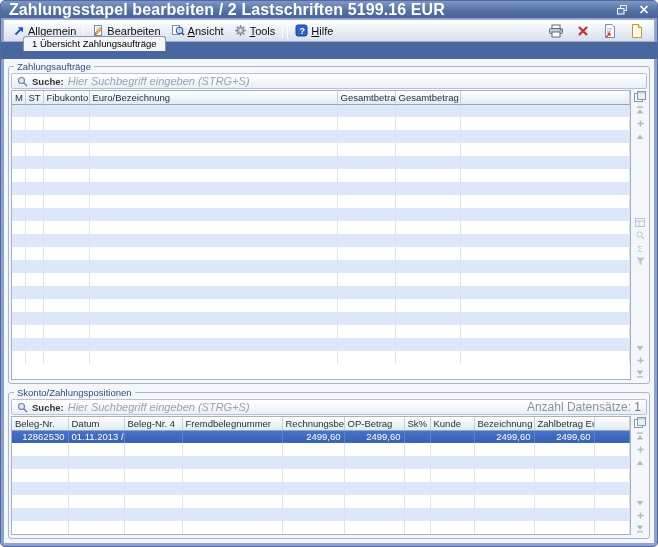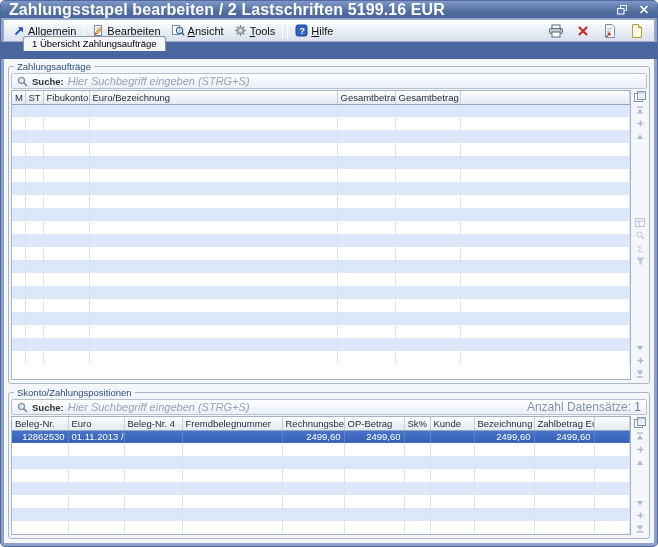--- a/index.html
+++ b/index.html
@@ -484,21 +484,21 @@
                 <col style="width:60px">
                 <col style="width:26px">
                 <col style="width:44px">
                 <col style="width:60px">
                 <col style="width:60px">
                 <col>
               </colgroup>
               <thead>
                 <tr>
                   <th>Beleg-Nr.</th>
-                  <th>Euro</th>
+                  <th>Datum</th>
                   <th>Beleg-Nr. 4</th>
                   <th>Fremdbelegnummer</th>
                   <th>Rechnungsbetrag</th>
                   <th>OP-Betrag</th>
                   <th>Sk%</th>
                   <th>Kunde</th>
                   <th>Bezeichnung</th>
                   <th>Zahlbetrag Euro</th>
                   <th></th>
                 </tr>

